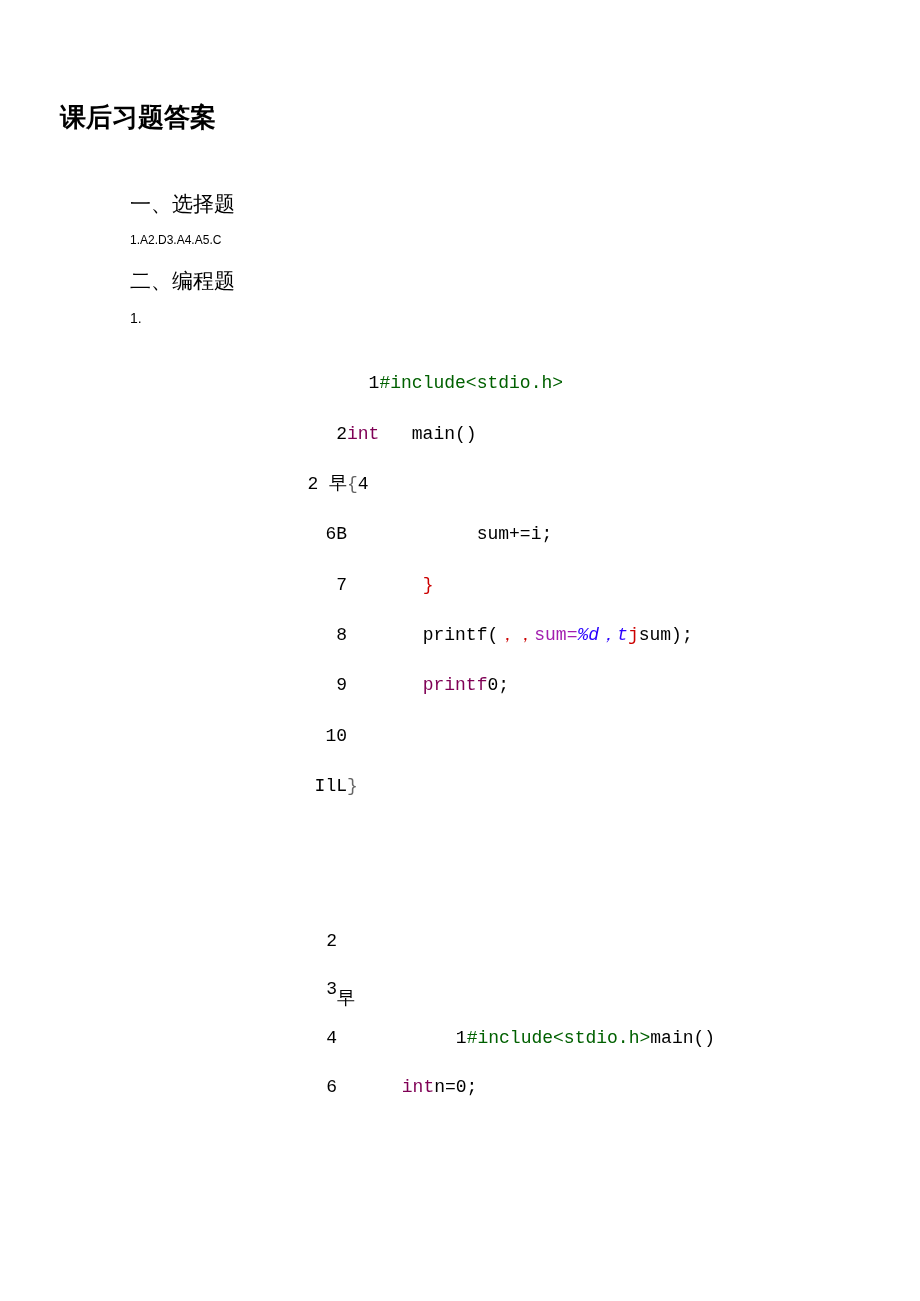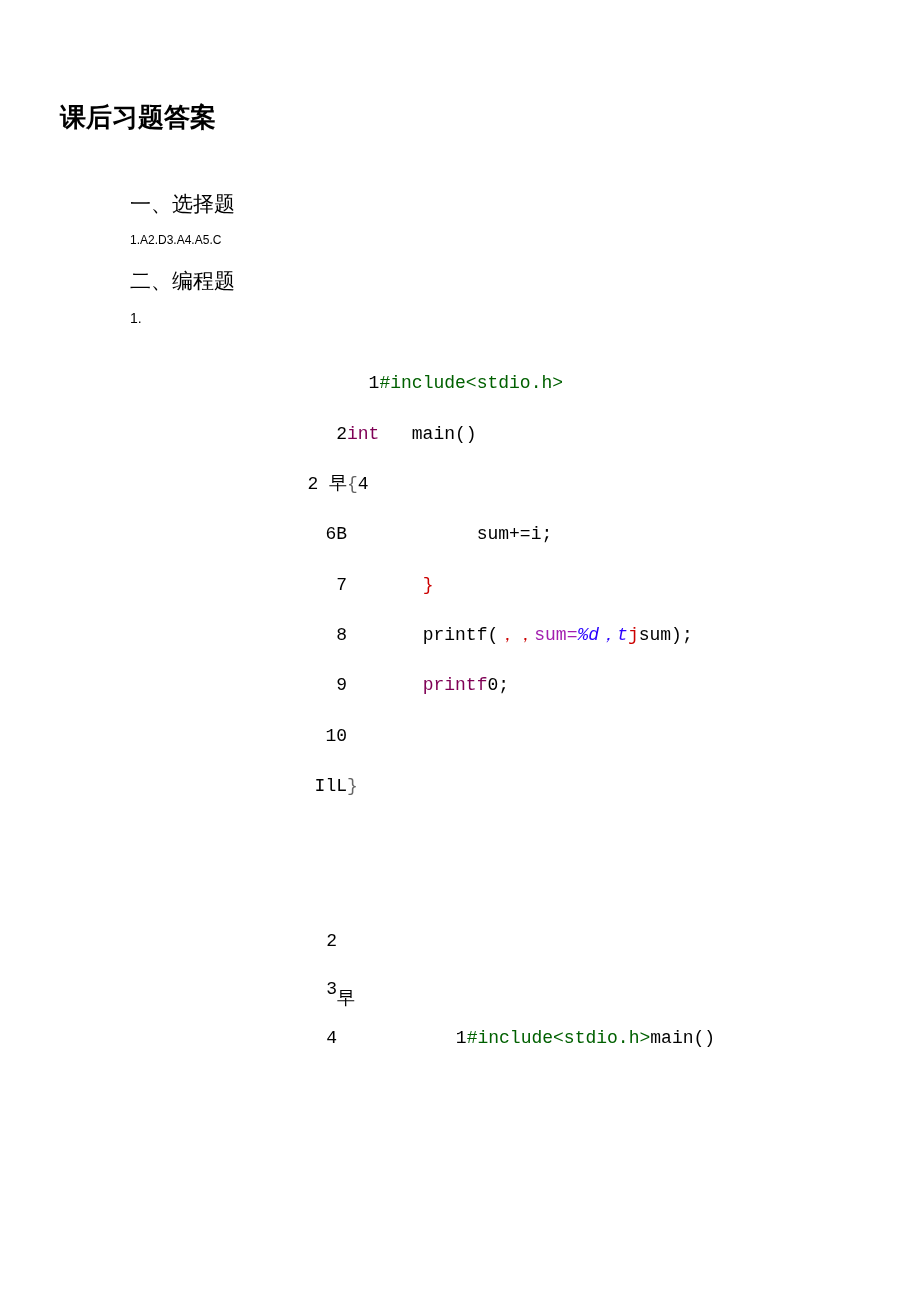--- a/index.html
+++ b/index.html
@@ -75,20 +75,21 @@
 <span class="row"><span class="ln">8</span>       <span class="norm">printf</span><span class="norm">(</span><span class="comma">，，</span><span class="str">sum=</span><span class="fmt">%d，t</span><span class="comma">j</span><span class="norm">sum);</span></span>
 <span class="row"><span class="ln">9</span>       <span class="kw">printf</span><span class="norm">0;</span></span>
 <span class="row"><span class="ln">10</span></span>
 <span class="row"><span class="ln">IlL</span><span class="brace">}</span></span>
 </div>
 
 <div class="code-block2">
 <span class="row"><span class="ln">2</span></span>
 <span class="row"><span class="ln">3</span><span style="position:relative;top:10px;" class="norm">早</span></span>
 <span class="row"><span class="ln">4</span>           <span class="norm">1</span><span class="inc">#include&lt;stdio.h&gt;</span><span class="norm">main()</span></span>
+<span class="row"><span class="ln">6</span>      <span class="kw">int</span><span class="norm">n=0;</span></span>
 
 
 
 
 
 
 
 
 </div>
 

